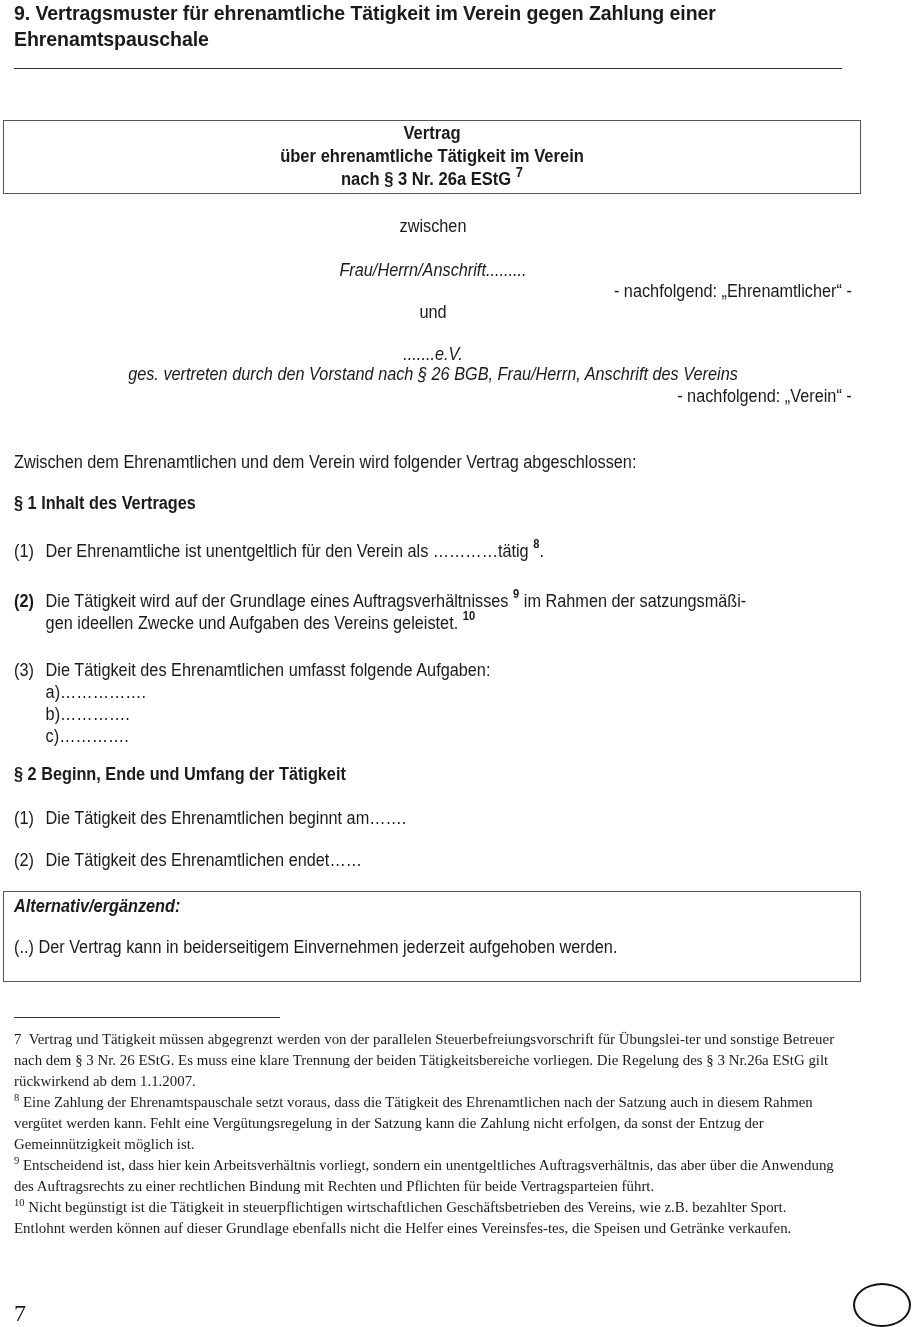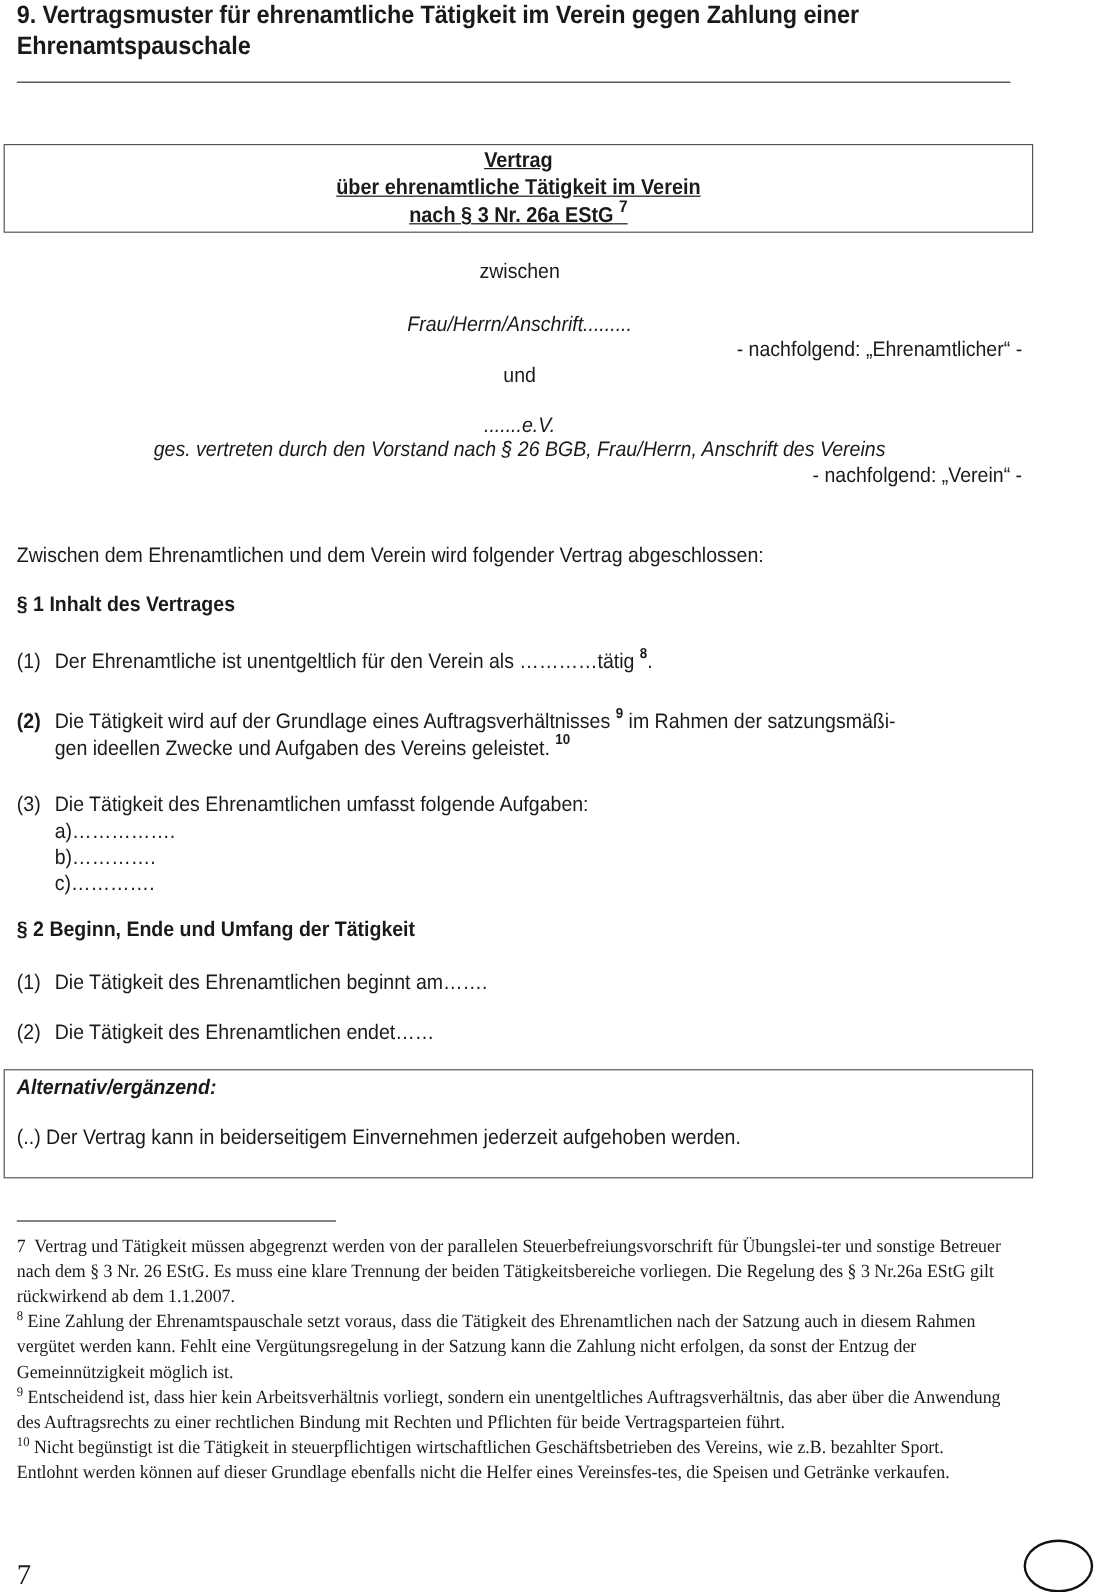--- a/index.html
+++ b/index.html
@@ -10,21 +10,20 @@
     .abs { position: absolute; }
     .title {
       left: 14px; top: 0px; width: 880px;
       font-weight: bold; font-size: 21px; line-height: 26px; letter-spacing: -0.1px;
       transform: scaleX(0.93); transform-origin: left top;
     }
     .rule-top { left: 14px; top: 68px; width: 828px; height: 0; border-top: 1.5px solid #333; }
     .box1 {
       left: 3px; top: 120px; width: 856px; height: 72px;
       border: 1.5px solid #555;
-      text-decoration: underline;
     }
     .box1 .line {
       text-align: center; font-weight: bold; font-size: 18px; line-height: 23px;
       transform: scaleX(0.92); transform-origin: center top;
     }
     .box1 .l1 { margin-top: 1px; }
     sup.fn { font-size: 12px; font-weight: bold; vertical-align: 9px; line-height: 0; }
     .box1 sup.fn { font-size: 14px; vertical-align: 8px; }
     .center { text-align: center; font-size: 17.5px; transform: scaleX(0.93); transform-origin: center top; }
     .it { font-style: italic; }

